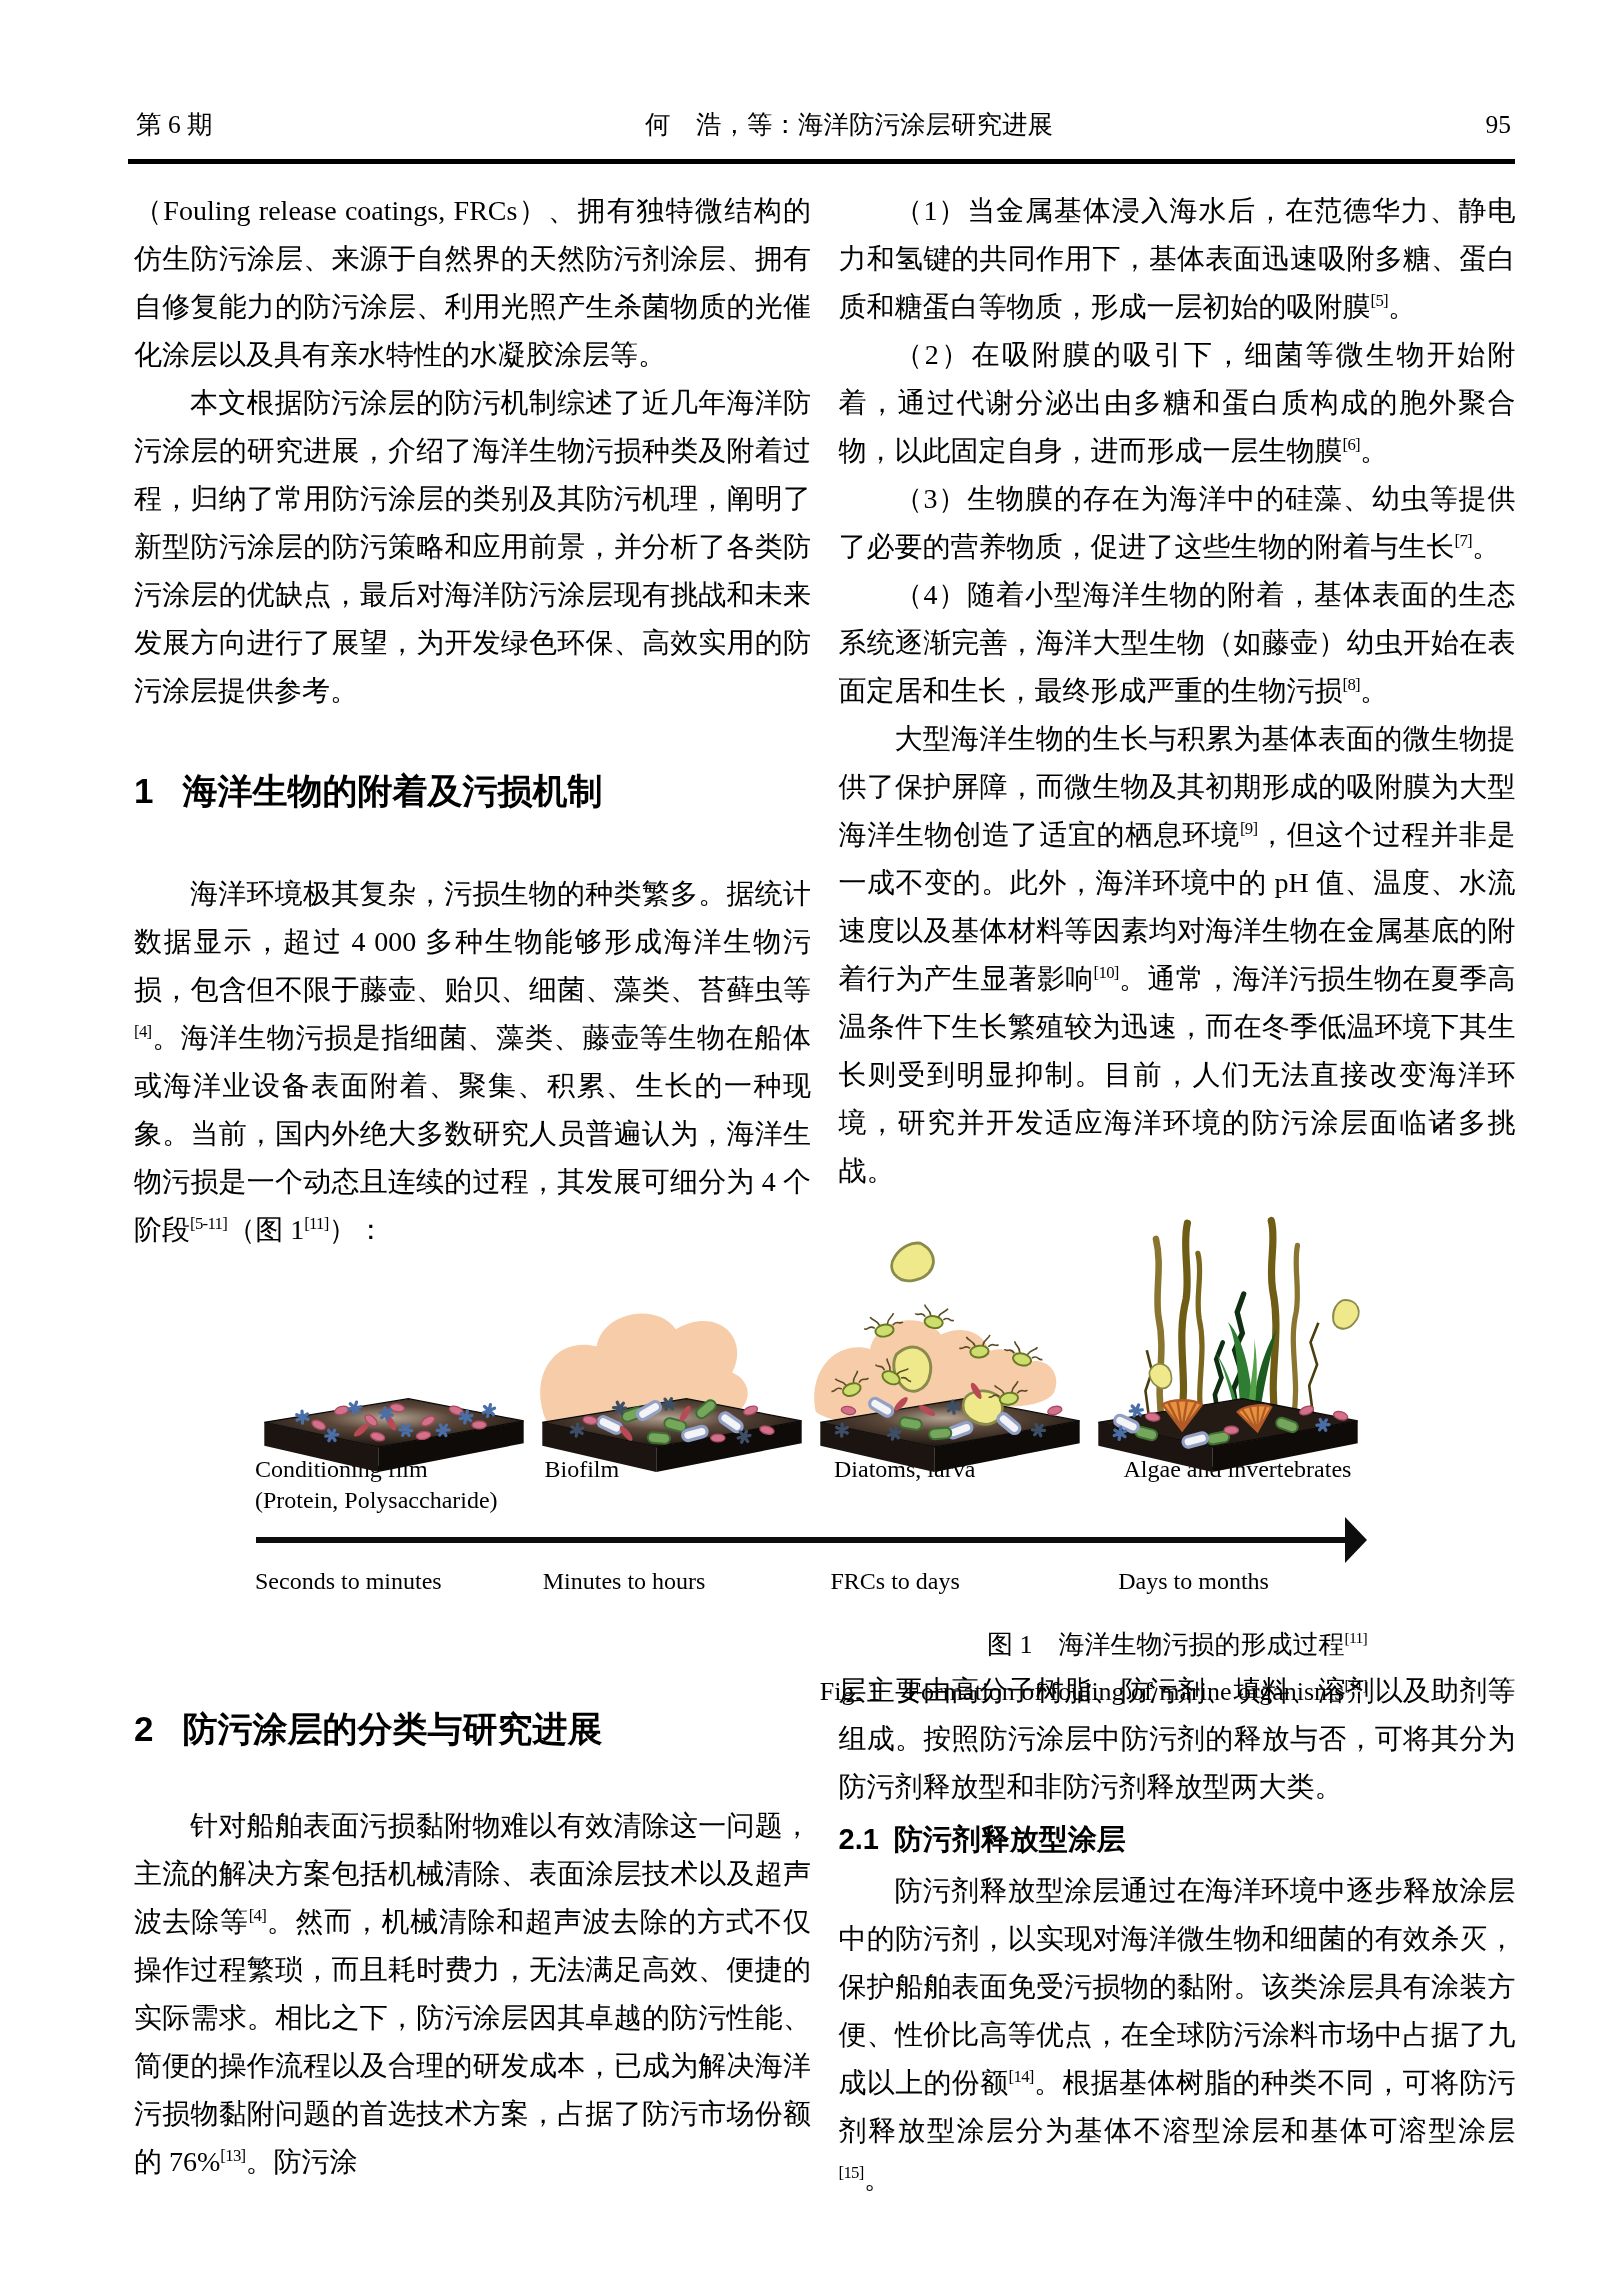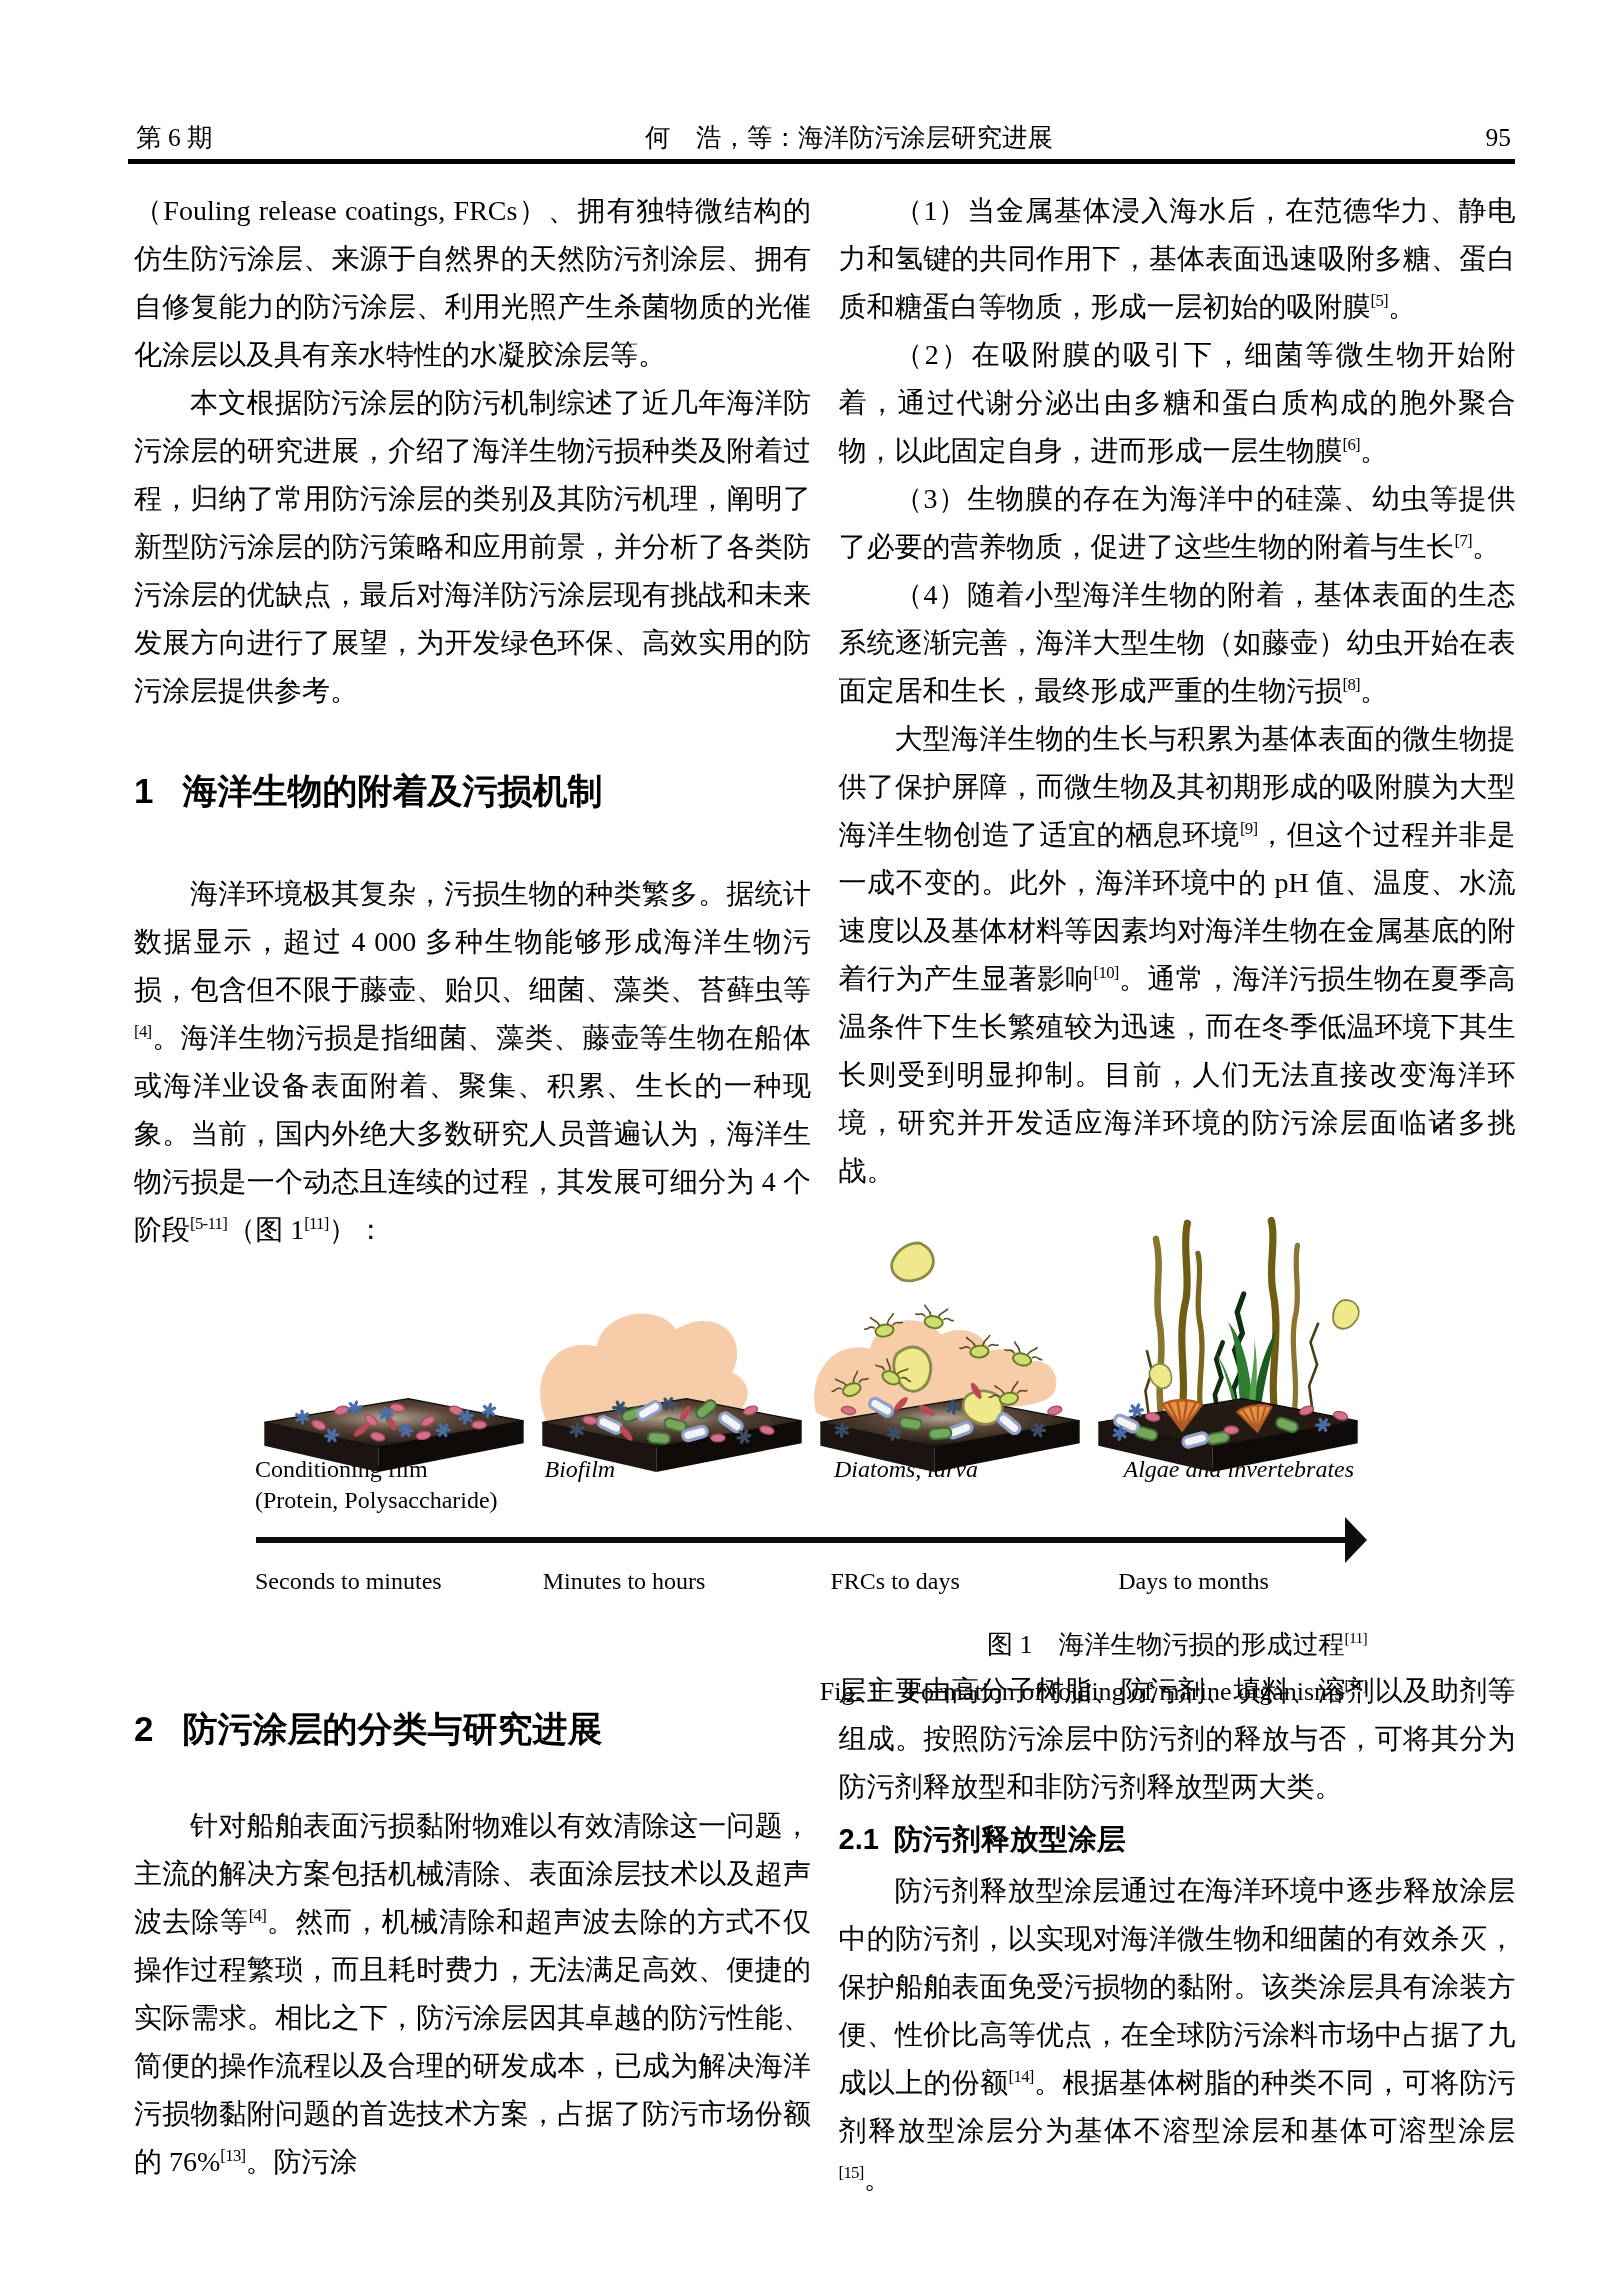--- a/index.html
+++ b/index.html
@@ -3,21 +3,21 @@
 <meta charset="utf-8">
 <style>
   html,body { margin:0; padding:0; background:#e8e8e8; }
   .page {
     position:relative; width:1623px; height:2295px; background:#ffffff;
     margin:0 auto; overflow:hidden; color:#000;
     font-family:"Liberation Serif","DejaVu Serif",serif;
   }
   
   .pagehead {
-    position:absolute; top:120px; left:136px; width:1375px;
+    position:absolute; top:107px; left:136px; width:1375px;
     display:flex; justify-content:space-between; align-items:baseline;
     font-size:25.5px;
   }
   .pagehead .ctr { flex:1; text-align:center; }
   .headrule { position:absolute; top:159px; left:128px; width:1387px; height:4.6px; background:#000; }
 
   
   .cols { position:absolute; left:134px; width:1382px; display:flex; gap:27.5px; }
   .cols.top { top:187px; }
   .cols.bottom { top:1667px; }
@@ -38,21 +38,21 @@
     margin:3.9px 0 3.9px 0; display:flex; gap:15px; text-indent:0;
   }
 
   
   .figure { position:absolute; top:1214px; left:255px; width:1112px; }
   .stages { display:flex; height:262px; align-items:flex-end; }
   .stage { flex:1; position:relative; height:262px; }
   .stage svg { position:absolute; bottom:0; left:0; }
   .fig-labels { display:flex; margin-top:-22px; font-size:24px; line-height:31px; }
   .fig-labels .cell { flex:1; }
-  .fig-labels .cell.pad { padding-left:46px;font-style:italic; }
+  .fig-labels .cell.pad { padding-left:46px; }
   .timeline { position:relative; height:47px; margin-top:1.3px; }
   .timeline .shaft { position:absolute; top:20px; left:1.3px; right:19.6px; height:5.9px; background:#0d0d0d; }
   .timeline .head {
     position:absolute; right:0; top:0; width:0; height:0;
     border-top:23.6px solid transparent; border-bottom:23.6px solid transparent;
     border-left:22px solid #0d0d0d;
   }
   .time-labels { display:flex; font-size:24px; margin-top:3.9px; }
   .time-labels .cell { flex:1; }
   .time-labels .cell.pad { padding-left:39px; }

